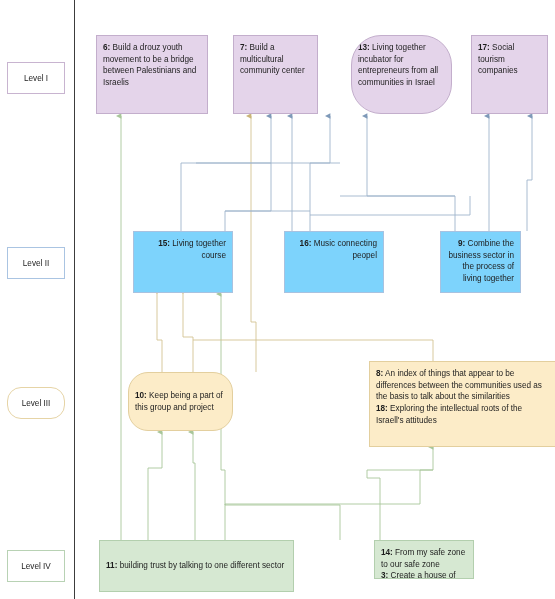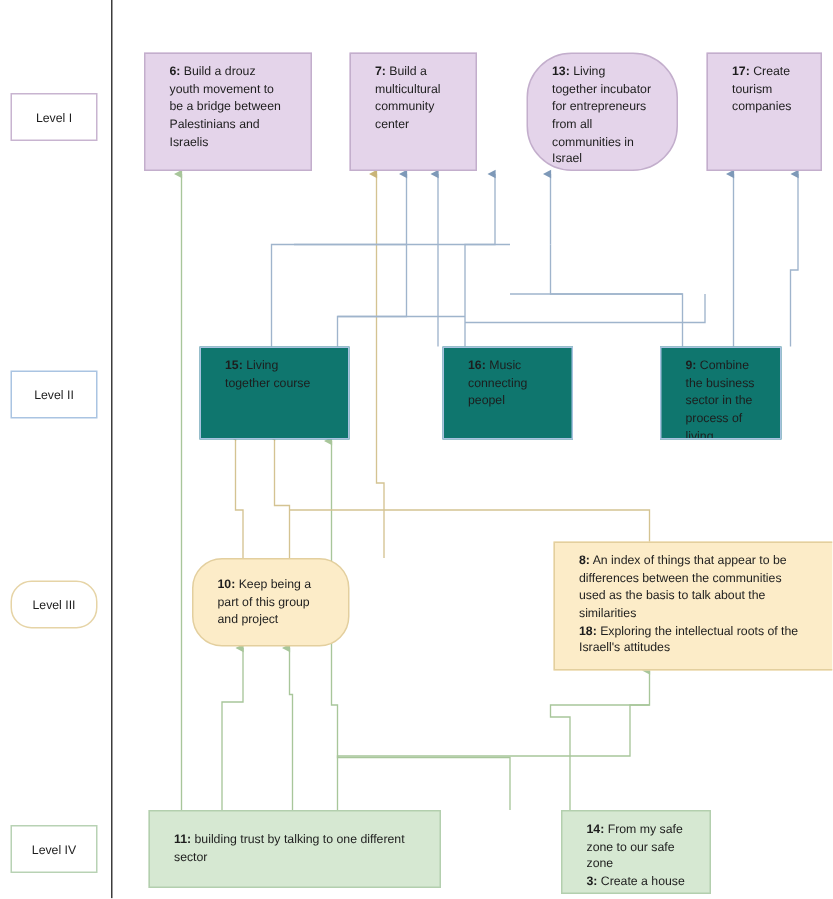--- a/index.html
+++ b/index.html
@@ -32,28 +32,28 @@
     height: 599px;
     border-left: 1.4px solid #3c3c3c;
   }
   .node {
     position: absolute;
     box-sizing: border-box;
     border: 1px solid #b9b9b9;
     font-size: 8.2px;
     line-height: 1.42;
     color: #1d1d1d;
-    padding: 6px 16px;
+    padding: 6px 6px;
     overflow: hidden;
   }
   .node .num {
     font-weight: bold;
   }
   .lvl1 { background: #e4d4ea; border-color: #c3aecc; }
-  .lvl2 { background: #0f766e; border-color: #a8c2e0; }
+  .lvl2 { background: #7dd3fc; border-color: #a8c2e0; text-align: right; }
   .lvl3 { background: #fcecc8; border-color: #e3cf9e; }
   .lvl4 { background: #d6e8d2; border-color: #b3cfae; }
 
   .levelbox {
     position: absolute;
     box-sizing: border-box;
     width: 58px;
     height: 32px;
     border: 1px solid #cccccc;
     background: #ffffff;
@@ -149,28 +149,28 @@
 
   <div class="node lvl1" style="left:233px; top:35px; width:85px; height:79px;">
     <span class="num">7:</span><span style="display:inline"> Build a multicultural community center</span>
   </div>
 
   <div class="node lvl1" style="left:351px; top:35px; width:101px; height:79px;border-radius:30px;">
     <span class="num">13:</span><span style="display:inline"> Living together incubator for entrepreneurs from all communities in Israel</span>
   </div>
 
   <div class="node lvl1" style="left:471px; top:35px; width:77px; height:79px;">
-    <span class="num">17:</span><span style="display:inline"> Create tourism companies</span>
+    <span class="num">17:</span><span style="display:inline"> Social tourism companies</span>
   </div>
 
   <div class="node lvl2" style="left:133px; top:231px; width:100px; height:62px;">
     <span class="num">15:</span><span style="display:inline"> Living together course</span>
   </div>
 
-  <div class="node lvl2" style="left:295px; top:231px; width:87px; height:62px;">
+  <div class="node lvl2" style="left:284px; top:231px; width:100px; height:62px;">
     <span class="num">16:</span><span style="display:inline"> Music connecting peopel</span>
   </div>
 
   <div class="node lvl2" style="left:440px; top:231px; width:81px; height:62px;">
     <span class="num">9:</span><span style="display:inline"> Combine the business sector in the process of living together</span>
   </div>
 
   <div class="node lvl3" style="left:128px; top:372px; width:105px; height:59px; display:flex; align-items:center;border-radius:20px;">
     <div style="width:100%">
       <span class="num">10:</span><span style="display:inline"> Keep being a part of this group and project</span>
@@ -182,18 +182,18 @@
 communities used as the basis to talk about the similarities</span><br>
     <span class="num">18:</span><span style="display:inline"> Exploring the intellectual roots of the Israell's attitudes</span>
   </div>
 
   <div class="node lvl4" style="left:99px; top:540px; width:195px; height:52px; display:flex; align-items:center;">
     <div style="width:100%">
       <span class="num">11:</span><span style="display:inline"> building trust by talking to one different sector</span>
     </div>
   </div>
 
-  <div class="node lvl4" style="left:374px; top:540px; width:100px; height:56px;">
+  <div class="node lvl4" style="left:374px; top:540px; width:100px; height:39px;">
     <span class="num">14:</span><span style="display:inline"> From my safe zone to our safe zone</span><br>
     <span class="num">3:</span><span style="display:inline"> Create a house of cooperation</span>
   </div>
 
 </div>
 
 </body></html>

